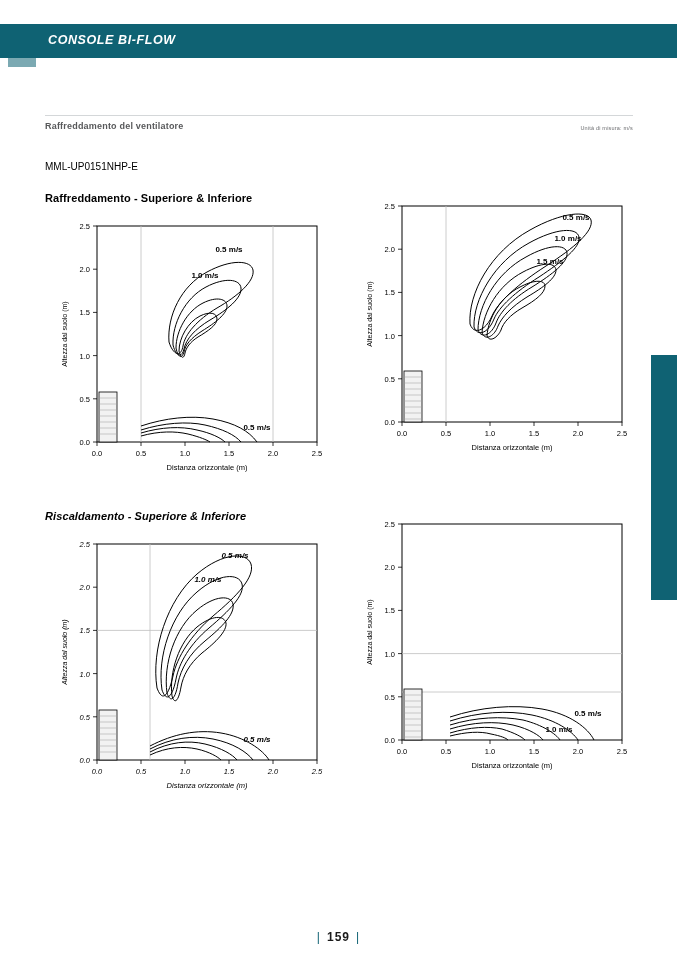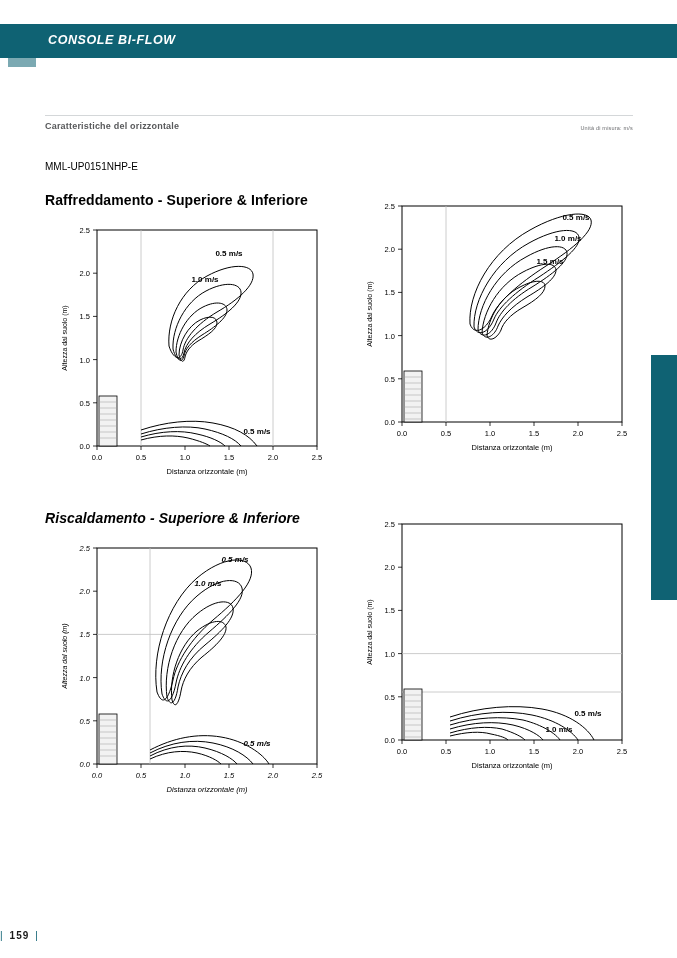--- a/index.html
+++ b/index.html
@@ -103,41 +103,42 @@
     font-size: 10px;
     font-weight: normal;
     color: #000000;
   }
 
   
   .chart-block {
     position: absolute;
   }
   .chart-title {
-    font-size: 14px;
+    font-size: 11px;
     font-weight: bold;
     color: #000000;
     margin: 0 0 8px 0;
     letter-spacing: 0.1px;
   }
   .plot-wrap {
     position: relative;
     width: 280px;
     height: 268px;
   }
   .plot-wrap svg {
     display: block;
   }
 
   .page-footer {
     position: absolute;
     left: 0;
     top: 930px;
     width: 677px;
-    font-size: 10px;
+    text-align: center;
+    font-size: 12px;
     color: #0f6273;
     letter-spacing: 1px;
   }
   .page-footer .bar {
     color: #0f6273;
     font-weight: normal;
   }
   .page-footer .num {
     font-weight: bold;
     color: #1a1a1a;
@@ -148,21 +149,21 @@
 <body>
 
 <div class="header-band"></div>
 <div class="header-band-shadow"></div>
 <div class="header-title">CONSOLE BI-FLOW</div>
 
 <div class="side-tab"></div>
 <div class="side-tab-label">CONSOLE BI-FLOW</div>
 
 <div class="section-rule"></div>
-<div class="section-title">Caratteristiche del orizzontale</div>
+<div class="section-title">Raffreddamento del ventilatore</div>
 <div class="section-unit">Unità di misura: m/s</div>
 <div class="model-code">MML-UP0151NHP-E</div>
 
 <div class="chart-block" style="left:45px; top:192px;">
   <div class="chart-title">Raffreddamento - Superiore &amp; Inferiore</div>
   <div class="plot-wrap">
     <svg width="280" height="268" viewBox="0 0 280 268">
 
       <rect x="52" y="14" width="220" height="216" fill="#ffffff" stroke="#000000" stroke-width="1"></rect>
 

